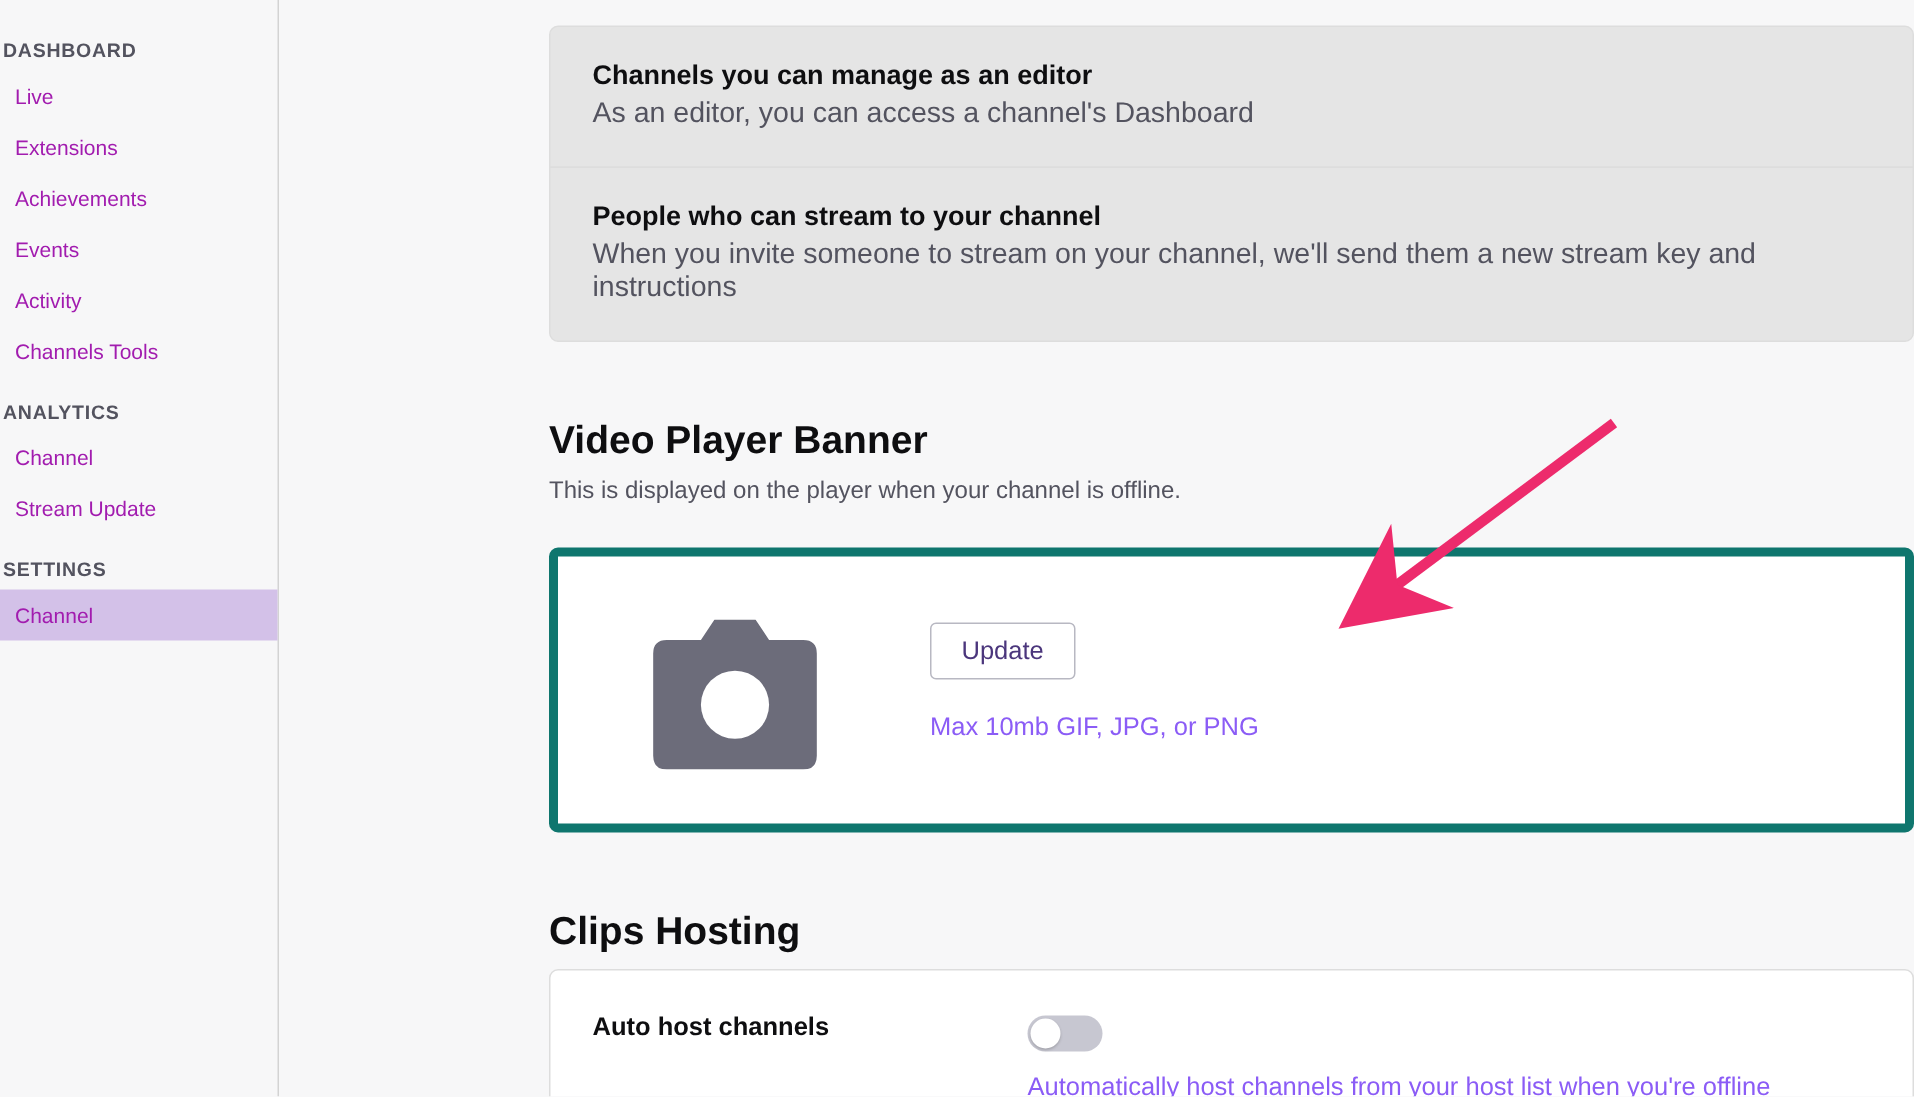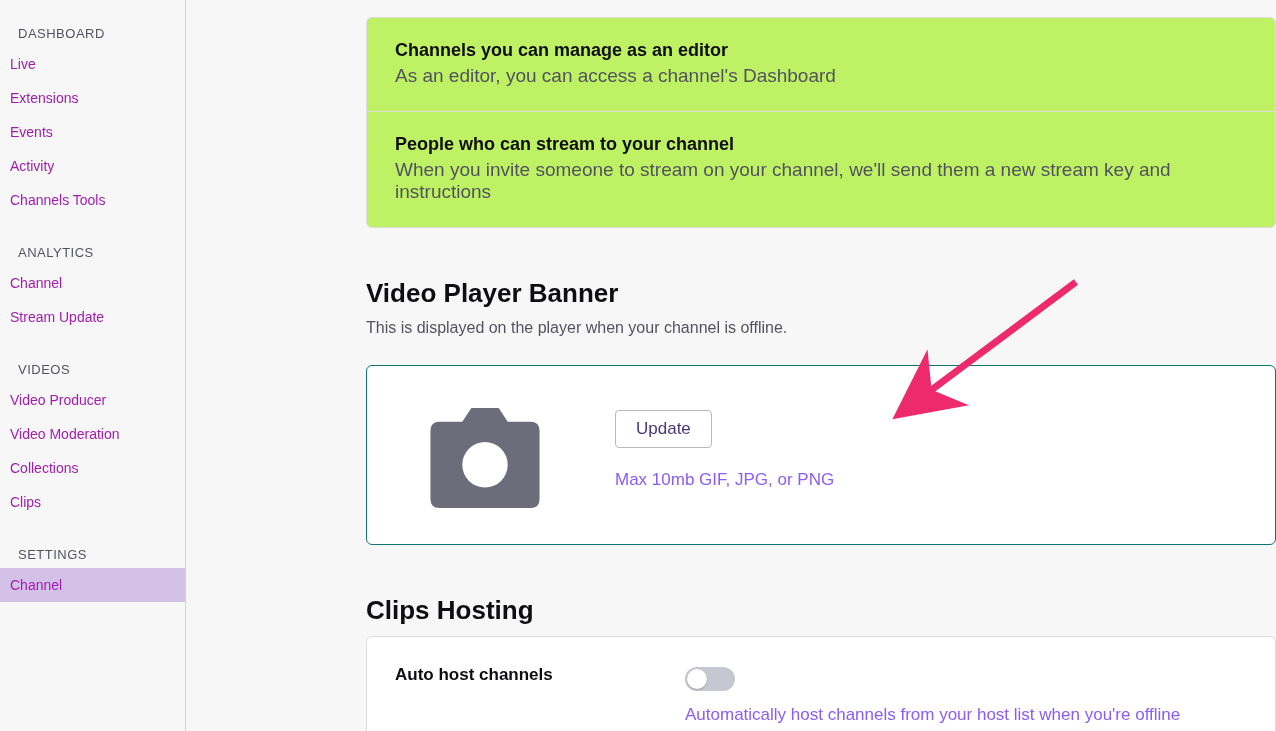--- a/index.html
+++ b/index.html
@@ -12,46 +12,46 @@
   overflow: hidden;
   display: flex;
 }
 .sidebar {
   width: 186px;
   height: 731px;
   background: #f7f7f8;
   border-right: 1px solid #d3d3d3;
   padding: 0;
 }
-.nav-group { margin-top: 22px; }
+.nav-group { margin-top: 10px; }
 .nav-group.first { margin-top: 20px; }
 .nav-header {
   font-size: 13px;
-  font-weight: 400;
+  font-weight: 700;
   color: #53535f;
   letter-spacing: 0.5px;
-  padding: 6px 18px;
+  padding: 6px 2px;
 }
 .nav-item {
   font-size: 14px;
   color: #a21caf;
   padding: 9px 10px;
   cursor: pointer;
   display: block;
 }
 .nav-item.active {
   background: #d3c1e8;
 }
 .main {
   flex: 1;
   padding: 0 0 0 180px;
   overflow: hidden;
 }
 .card {
-  background: #bef264;
+  background: #e5e5e5;
   border: 1px solid #ddd;
   border-radius: 6px;
   padding: 22px 28px 24px 28px;
   margin-bottom: 0;
 }
 .card + .card { margin-top: -1px; border-top-left-radius:0; border-top-right-radius:0; }
 .card-stack .card:first-child { border-bottom-left-radius:0; border-bottom-right-radius:0; }
 .card-title {
   font-size: 18px;
   font-weight: 700;
@@ -69,21 +69,21 @@
   margin-top: 50px;
   margin-bottom: 10px;
 }
 .section-desc {
   font-size: 16px;
   color: #53535f;
   margin-bottom: 28px;
 }
 .banner-card {
   background: #fff;
-  border: 1px solid #0f766e;
+  border: 6px solid #0f766e;
   border-radius: 6px;
   padding: 26px 28px 36px 58px;
   display: flex;
   align-items: flex-start;
   gap: 70px;
 }
 .camera-wrap {
   width: 120px;
   display:flex;
   justify-content:center;
@@ -151,35 +151,29 @@
 }
 </style>
 </head>
 <body>
 
 <div class="sidebar">
   <div class="nav-group first">
     <div class="nav-header">DASHBOARD</div>
     <a class="nav-item">Live</a>
     <a class="nav-item">Extensions</a>
+    <a class="nav-item">Achievements</a>
     <a class="nav-item">Events</a>
     <a class="nav-item">Activity</a>
     <a class="nav-item">Channels Tools</a>
   </div>
   <div class="nav-group">
     <div class="nav-header">ANALYTICS</div>
     <a class="nav-item">Channel</a>
     <a class="nav-item">Stream Update</a>
-  </div>
-  <div class="nav-group">
-    <div class="nav-header">VIDEOS</div>
-    <a class="nav-item">Video Producer</a>
-    <a class="nav-item">Video Moderation</a>
-    <a class="nav-item">Collections</a>
-    <a class="nav-item">Clips</a>
   </div>
   <div class="nav-group">
     <div class="nav-header">SETTINGS</div>
     <a class="nav-item active">Channel</a>
   </div>
 </div>
 
 <div class="main" style="position:relative;">
 
   <div class="card-stack" style="margin-top:17px;">

